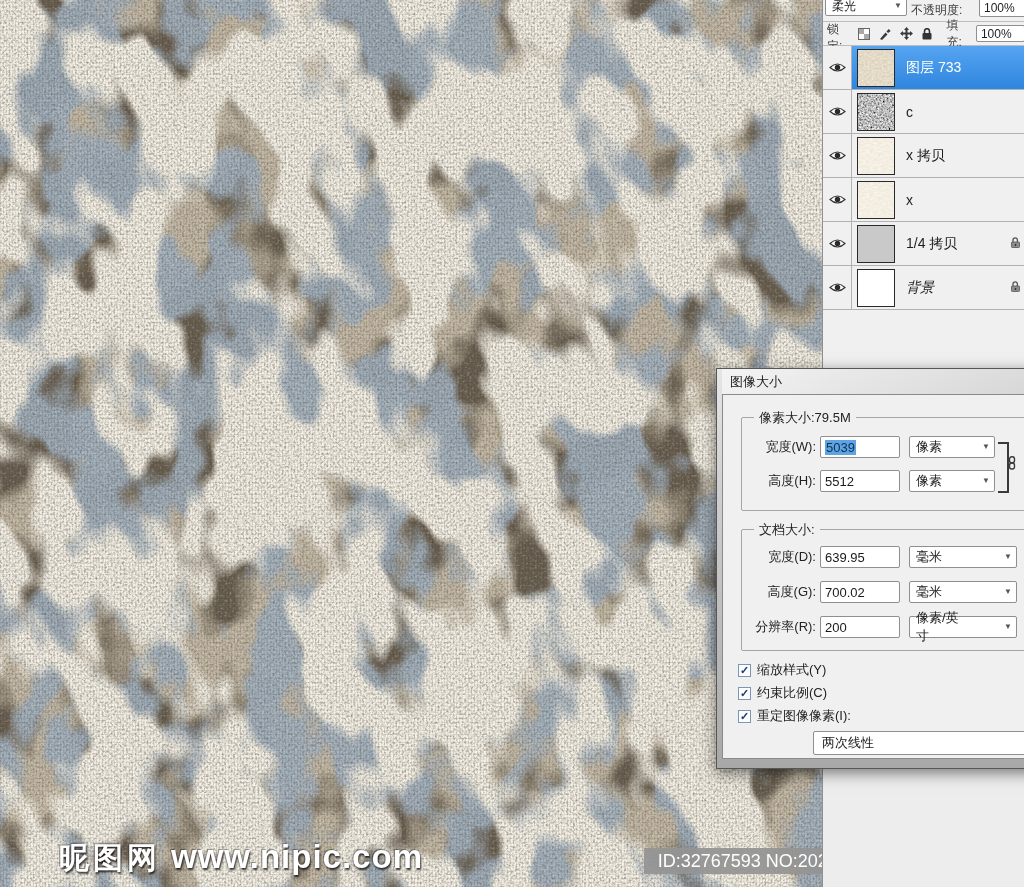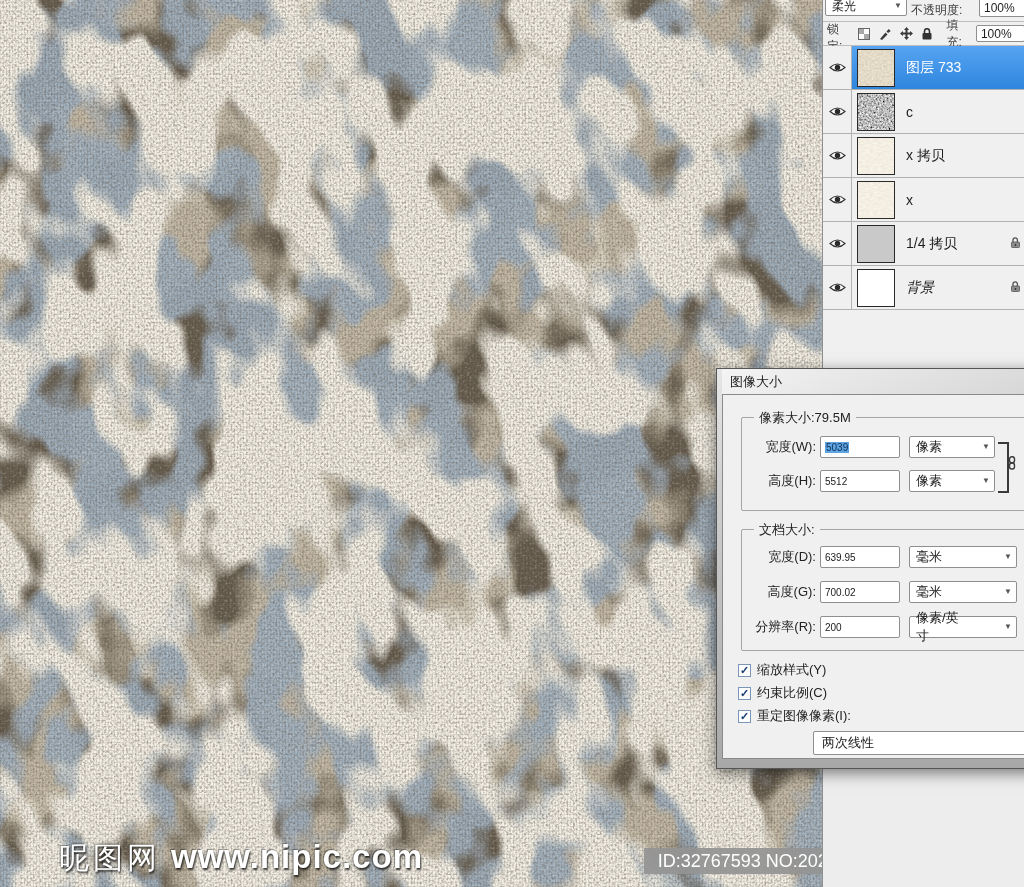--- a/index.html
+++ b/index.html
@@ -9,21 +9,21 @@
   
   .canvas{position:absolute;left:0;top:0;width:822px;height:887px;overflow:hidden;}
   .canvas svg{display:block;}
   .striae{position:absolute;inset:0;
     background:repeating-linear-gradient(90deg,rgba(20,16,10,.07) 0 1px,transparent 1px 3px),
                repeating-linear-gradient(0deg,rgba(20,16,10,.05) 0 1px,transparent 1px 4px);}
 
   
   .nipic{position:absolute;left:16px;bottom:8px;color:#fff;display:flex;align-items:baseline;gap:10px;
          text-shadow:1px 2px 2px rgba(0,0,0,.75), -1px -1px 1px rgba(0,0,0,.4);}
-  .nipic .cn{font-size:30px;font-weight:normal;letter-spacing:4px;padding-left:43px;}
+  .nipic .cn{font-size:30px;font-weight:bold;letter-spacing:4px;padding-left:43px;}
   .nipic .en{font-size:33px;font-weight:bold;letter-spacing:1px;}
   .id-bar{position:absolute;right:12px;bottom:13px;height:26px;line-height:26px;padding:0 14px;
           background:rgba(148,148,148,.92);color:#fff;font-size:18px;white-space:nowrap;}
 
   
   .layers-panel{position:absolute;left:822px;top:0;width:202px;height:887px;
                 background:#ededed;border-left:1px solid #8f8f8f;font-size:12px;color:#1e1e1e;}
   .blend-row{height:21px;border-bottom:1px solid #bdbdbd;position:relative;background:#f0f0f0;}
   .combo{box-sizing:border-box;background:#fff;border:1px solid #8f8f8f;border-radius:2px;
          display:flex;align-items:center;justify-content:space-between;padding:0 4px 0 6px;}
@@ -63,21 +63,21 @@
     background:linear-gradient(100deg,rgba(255,255,255,.55) 0%,rgba(255,255,255,.1) 40%,rgba(0,0,0,.05) 100%);}
   .dialog-body{position:relative;background:#f0f0f0;border:1px solid #8a8a8a;height:365px;box-sizing:border-box;}
 
   .groupbox{position:absolute;border:1px solid #a6a6a6;border-radius:2px;}
   .groupbox .legend{position:absolute;top:-9px;left:12px;background:#f0f0f0;padding:0 5px;color:#222;}
   .gb-pixel{left:18px;top:22px;width:300px;height:92px;}
   .gb-doc{left:18px;top:134px;width:300px;height:120px;}
 
   .frow{position:absolute;display:flex;align-items:center;}
   .flabel{width:68px;text-align:right;margin-right:4px;color:#222;flex:none;}
-  .fin{width:80px;height:22px;font-size:10px;flex:none;}
+  .fin{width:80px;height:22px;font-size:13px;flex:none;}
   .fsel{height:22px;font-size:13px;flex:none;margin-left:9px;}
   .fsel-px{width:86px;}
   .fsel-mm{width:108px;gap:40px;}
   .sel-text{background:#5ea3e4;color:#10304f;padding:0 1px;}
 
   .bracket{position:absolute;left:256px;top:24px;width:9px;height:47px;
            border-top:2px solid #3a3a3a;border-right:2px solid #3a3a3a;border-bottom:2px solid #3a3a3a;}
   .chain{position:absolute;left:266px;top:38px;}
 
   .cbx-row{position:absolute;left:15px;display:flex;align-items:center;gap:6px;}

